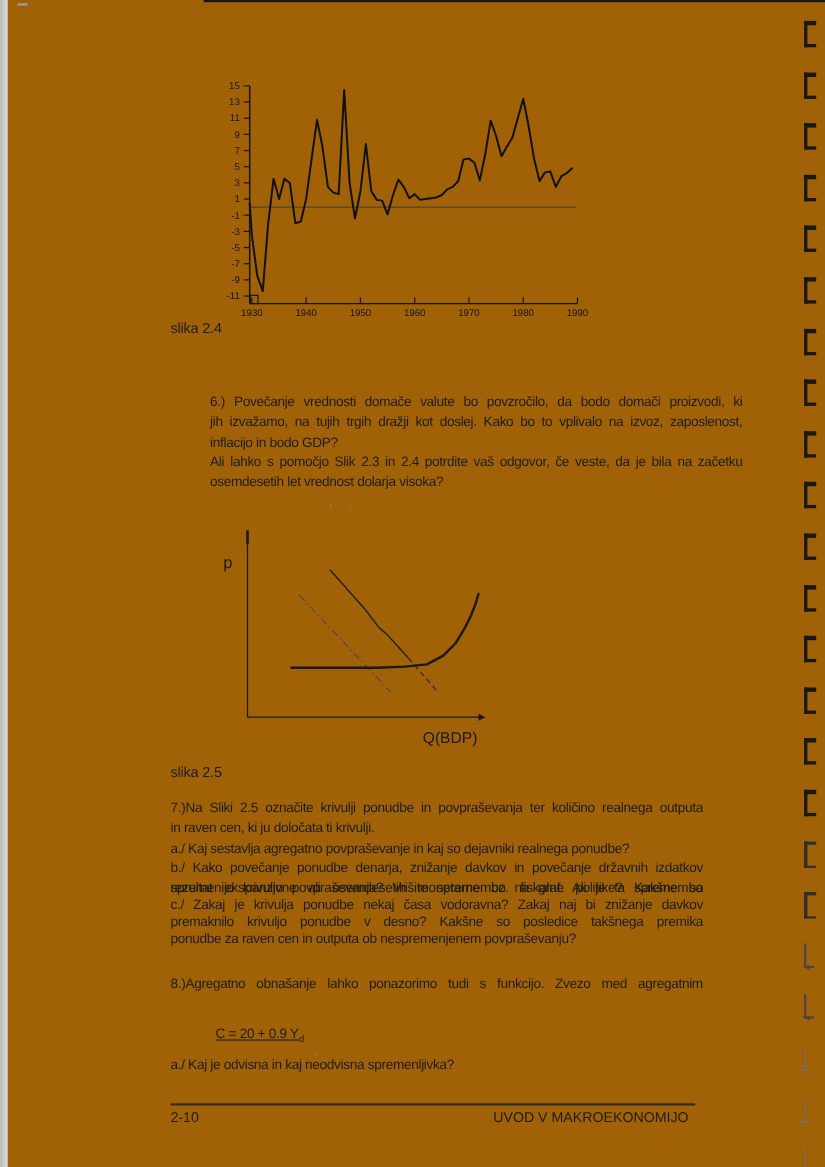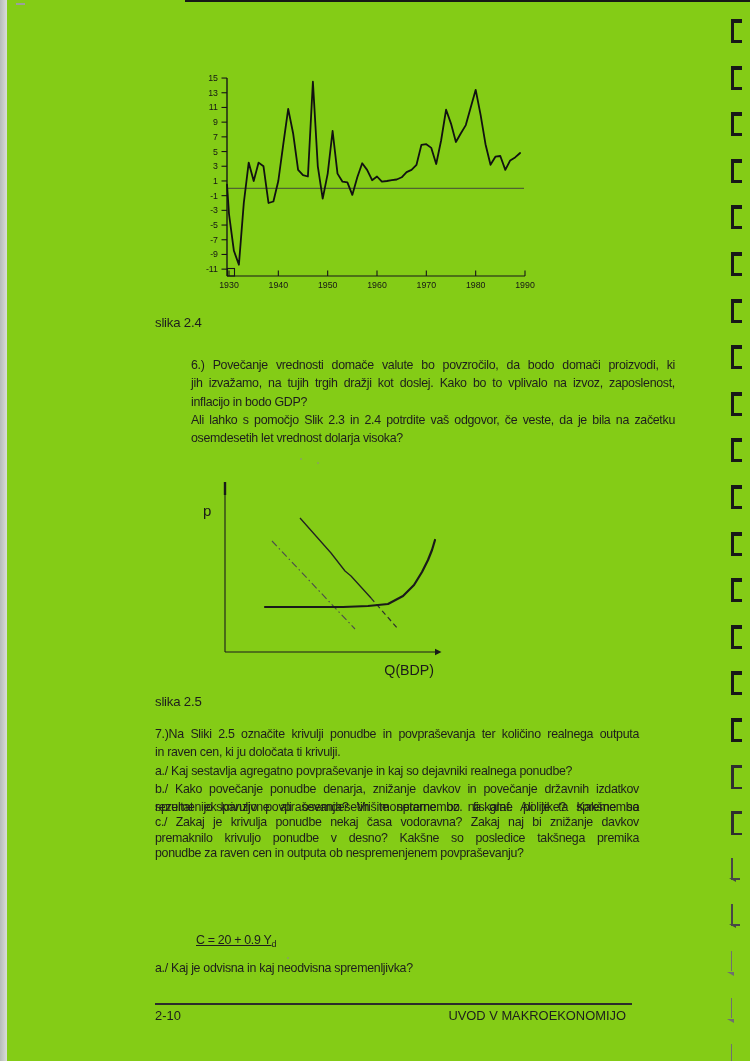--- a/index.html
+++ b/index.html
@@ -1,16 +1,16 @@
 <!DOCTYPE html>
 <html><head>
 <meta charset="utf-8">
 <style>
   html,body{margin:0;padding:0;background:#ffffff;}
-  .page{position:relative;width:750px;height:1061px;background:#84cc16;overflow:hidden;
+  .page{position:relative;width:750px;height:1061px;background:#a16207;overflow:hidden;
         font-family:"Liberation Sans",sans-serif;color:#1d1d1d;}
   .edge-left{position:absolute;left:0;top:0;width:7px;height:1061px;
              background:linear-gradient(to right,#b7bcb8,#dadcd9);}
   .edge-top{position:absolute;left:185px;top:0;width:565px;height:2px;background:#171717;}
   .corner-dash{position:absolute;left:16px;top:3px;width:9px;height:2px;background:#9aa09b;}
   .speck{position:absolute;width:2px;height:2px;background:#8a8a8a;border-radius:50%;opacity:.65;}
 
   .caption{position:absolute;font-size:13.2px;letter-spacing:-.2px;}
   .txt{position:absolute;width:484px;}
   .tl{white-space:nowrap;text-align:left;font-size:12.4px;letter-spacing:-.3px;}
@@ -98,21 +98,21 @@
         <text x="174.666" y="229.5" text-anchor="middle" class="tickLabel">1950</text>
         <text x="223.999" y="229.5" text-anchor="middle" class="tickLabel">1960</text>
         <text x="273.332" y="229.5" text-anchor="middle" class="tickLabel">1970</text>
         <text x="322.66499999999996" y="229.5" text-anchor="middle" class="tickLabel">1980</text>
         <text x="371.998" y="229.5" text-anchor="middle" class="tickLabel">1990</text>
       </g>
     <g id="c24-series">
         <polyline points="74.0,126.6 76.0,156.0 80.9,192.8 85.9,206.7 90.8,145.0 95.7,104.6 100.7,123.0 105.6,104.6 110.5,108.3 115.5,145.0 120.4,143.5 125.3,123.0 130.3,86.2 135.2,50.9 140.1,75.2 145.1,111.9 150.0,117.1 154.9,118.5 159.9,23.7 164.8,108.3 169.7,140.6 174.7,115.6 179.6,73.0 184.5,115.6 189.5,123.7 194.4,124.4 199.3,136.9 204.3,119.3 209.2,105.3 214.1,111.9 219.1,122.2 224.0,118.5 228.9,123.7 233.9,123.0 238.8,122.2 243.7,121.5 248.7,119.3 253.6,114.1 258.5,111.9 263.5,106.8 268.4,86.9 273.3,86.2 278.3,89.9 283.2,106.0 288.1,82.5 293.1,51.7 298.0,65.6 302.9,84.0 307.9,75.2 312.8,67.1 317.7,49.5 322.7,31.8 327.6,56.8 332.5,86.2 337.5,106.8 342.4,98.7 347.3,98.0 352.3,111.9 357.2,102.4 362.1,99.4 367.1,95.0" fill="none" stroke="#111" stroke-width="1.8" stroke-linejoin="round" stroke-linecap="round"></polyline>
       </g>
   </svg>
-  <div class="caption" style="left:155px;top:315px;">slika 2.4</div>
+  <div class="caption" style="left:155px;top:291px;">slika 2.4</div>
 
   <div class="txt lh18" style="left:155px;top:356px;margin-left:36px;">
       <div class="tl just">6.) Povečanje vrednosti domače valute bo povzročilo, da bodo domači proizvodi, ki</div>
       <div class="tl just">jih izvažamo, na tujih trgih dražji kot doslej. Kako bo to vplivalo na izvoz, zaposlenost,</div>
       <div class="tl">inflacijo in bodo GDP?</div>
       <div class="tl just">Ali lahko s pomočjo Slik 2.3 in 2.4 potrdite vaš odgovor, če veste, da je bila na začetku</div>
       <div class="tl">osemdesetih let vrednost dolarja visoka?</div>
     </div>
 
   <svg id="f25" width="256" height="212">
@@ -143,20 +143,21 @@
       <div class="tl just">spremenijo krivuljo povpraševanja? Vrišite spremembo na graf. Ali je ta sprememba</div>
     </div>
   <div class="txt lh15" style="left:155px;top:800px;">
       <div class="tl just">rezultat ekspanzivne ali osemdesetih monetarne oz. fiskalne politike? Kakšne so</div>
       <div class="tl just">c./ Zakaj je krivulja ponudbe nekaj časa vodoravna?  Zakaj naj bi znižanje davkov</div>
       <div class="tl just">premaknilo krivuljo ponudbe v desno? Kakšne so posledice takšnega premika</div>
       <div class="tl">ponudbe za raven cen in outputa ob nespremenjenem povpraševanju?</div>
     </div>
 
   <div class="txt lh15" style="left:155px;top:887px;">
+      <div class="tl just">8.)Agregatno obnašanje lahko ponazorimo tudi s funkcijo. Zvezo med agregatnim</div>
     </div>
 
   <div class="equation txt lh15" style="width:200px;text-decoration:underline;">
       <div class="tl"><span>C = 20 + 0.9 Y</span><sub>d</sub></div>
     </div>
 
   <div class="txt lh15" style="left:155px;top:961px;">
       <div class="tl">a./ Kaj je odvisna in kaj neodvisna spremenljivka?</div>
     </div>
 

